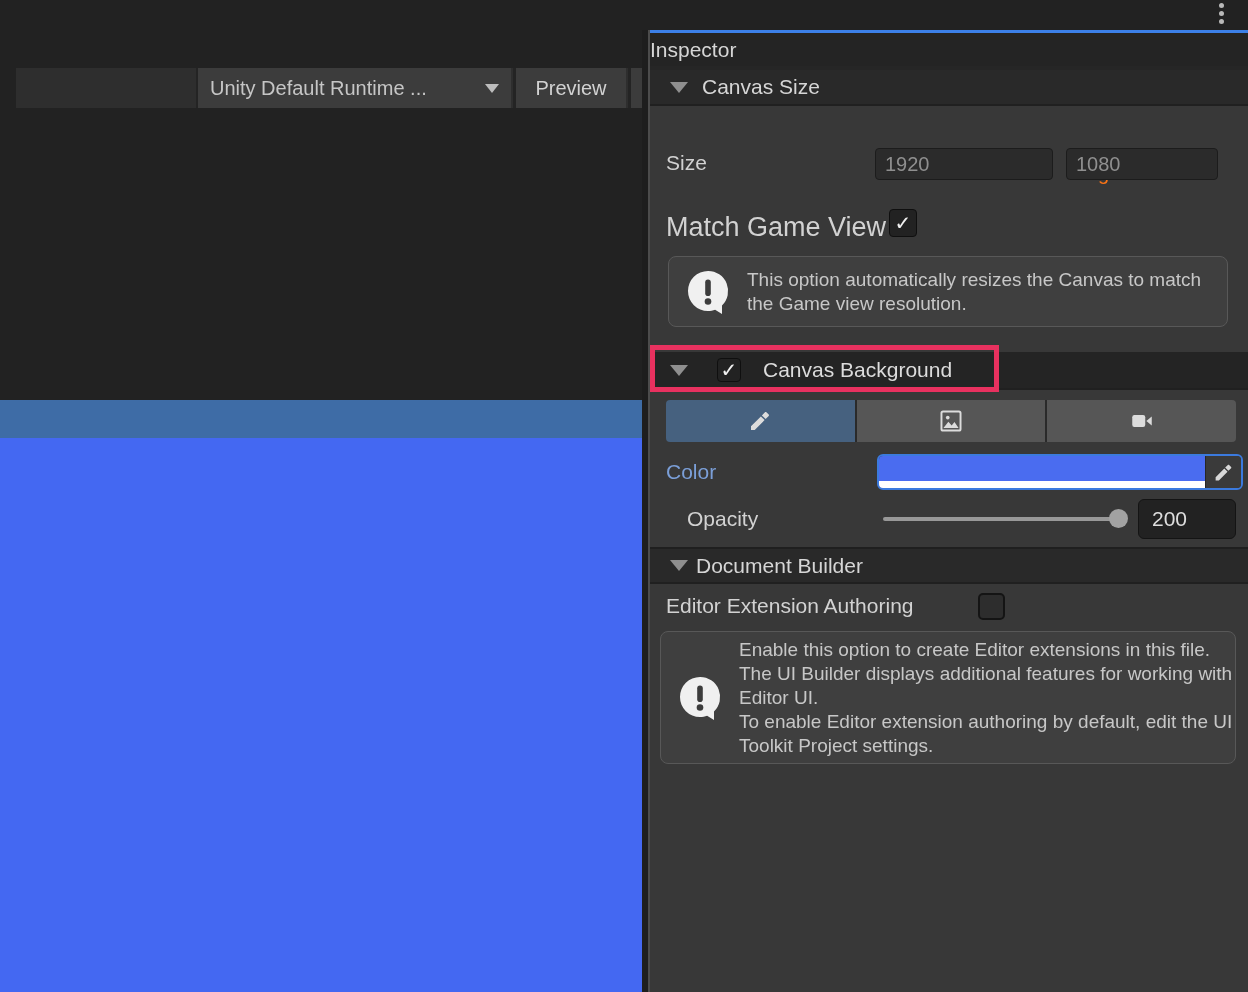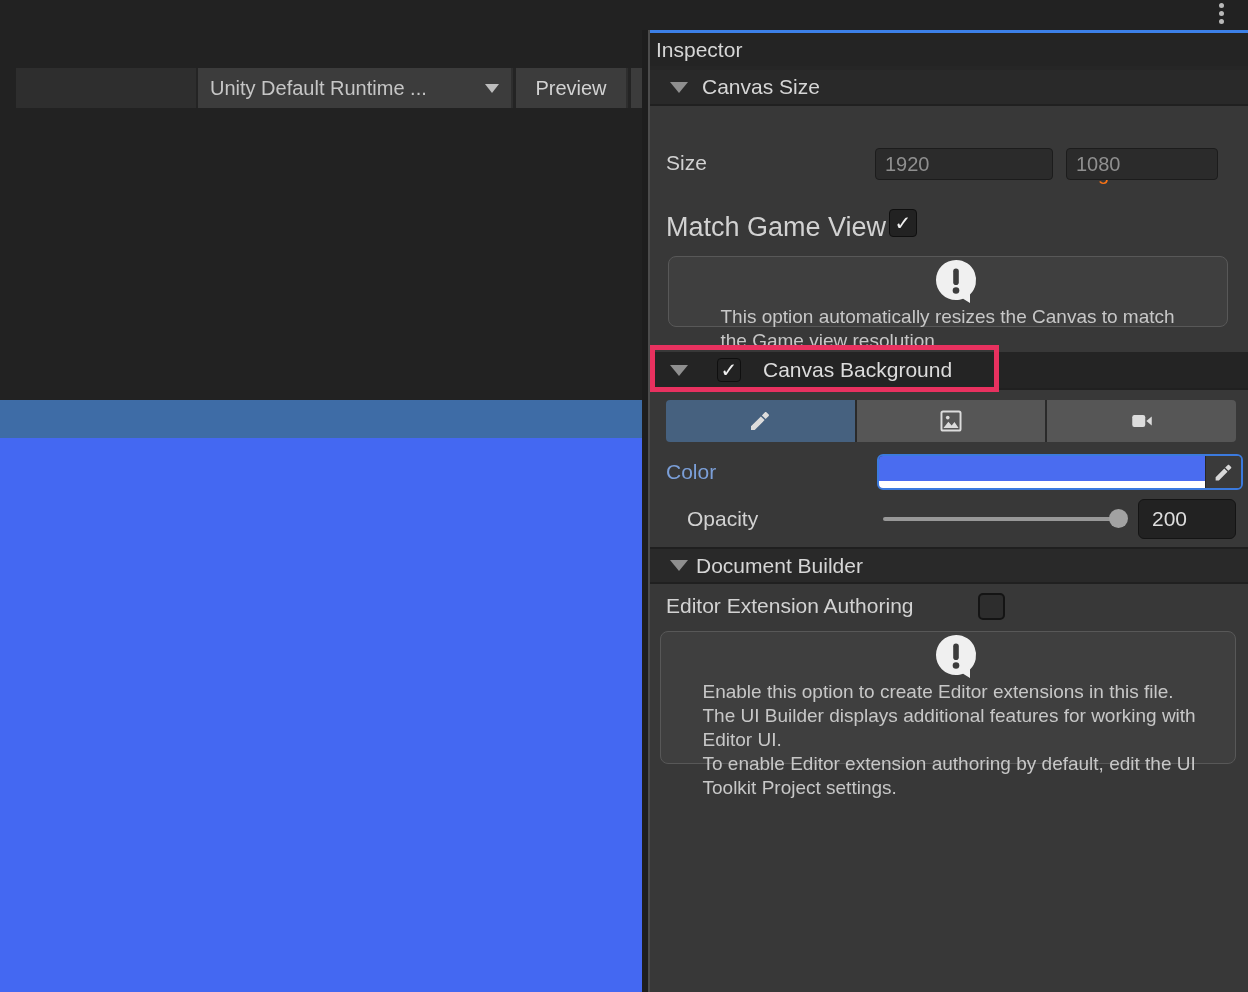--- a/index.html
+++ b/index.html
@@ -30,21 +30,21 @@
   .canvas-body { position:absolute; left:0; top:408px; width:642px; height:554px; }
 
   
   .v-divider { position:absolute; left:642px; top:30px; width:8px; height:962px; background:#1e1e1e; }
   .v-divider::after { content:""; position:absolute; right:0; top:0; width:2px; height:100%; background:#4c4c4c; }
 
   
   .inspector { position:absolute; left:650px; top:30px; width:598px; height:962px; background:#383838; }
   .insp-accent { position:absolute; left:0; top:0; width:598px; height:3px; }
   .tab-row { position:absolute; left:0; top:3px; width:598px; height:33px; background:#242424;
-    color:#d6d6d6; font-size:21px; display:flex; align-items:center; padding-left:6px; }
+    color:#d6d6d6; font-size:21px; display:flex; align-items:center; }
   .row-gap { position:absolute; left:0; top:36px; width:598px; height:4px; background:#262626; }
 
   .section-header { position:absolute; left:0; width:598px; background:#292929; color:#d6d6d6;
     font-size:21px; display:flex; align-items:center; border-bottom:2px solid #202020; }
   .tri { width:0; height:0; border-left:9px solid transparent; border-right:9px solid transparent;
     border-top:11px solid #8f8f8f; margin-right:0; }
   .hdr-canvas-size { top:40px; height:36px; }
   .hdr-canvas-bg   { top:322px; height:38px; background:#242424;gap:15px; }
   .hdr-doc         { top:517px; height:37px; border-top:2px solid #1f1f1f; }
   .hdr-canvas-size .tri, .hdr-doc .tri, .hdr-canvas-bg .tri { margin-left:20px; }
@@ -56,21 +56,21 @@
 
   .field { position:absolute; height:32px; background:#2b2b2b; border:1px solid #1c1c1c;
     border-radius:4px; color:#8f8f8f; font-size:20px; line-height:30px; padding-left:9px; }
 
   .checkbox { position:absolute; background:#222222; border:1px solid #0f0f0f; border-radius:4px;
     display:flex; align-items:center; justify-content:center; }
   .checkbox.checked::after { content:"✓"; color:#f0f0f0; font-size:20px; font-weight:bold; }
   .checkbox.unchecked { background:#2d2d2d; border:2px solid #141414; border-radius:5px; }
 
   .info-box { position:absolute; background:#3f3f3f; border:1px solid #585858; border-radius:8px;
-    display:flex; align-items:center;flex-direction:column; }
+    display:flex; align-items:center; }
   .info-box .bubble { flex:0 0 auto; margin-left:15px; }
   .info-box .txt { color:#c7c7c7; font-size:19px; line-height:24px; margin-left:15px; }
   .info-box .txt p { margin:0; }
 
   
   .pink-rect { position:absolute; left:0; top:315px; width:349px; height:47px;
     border:5px solid #e8315f; z-index:20; pointer-events:none; }
 
   
   .mode-tabs { position:absolute; left:16px; top:370px; width:570px; height:42px; display:flex;

